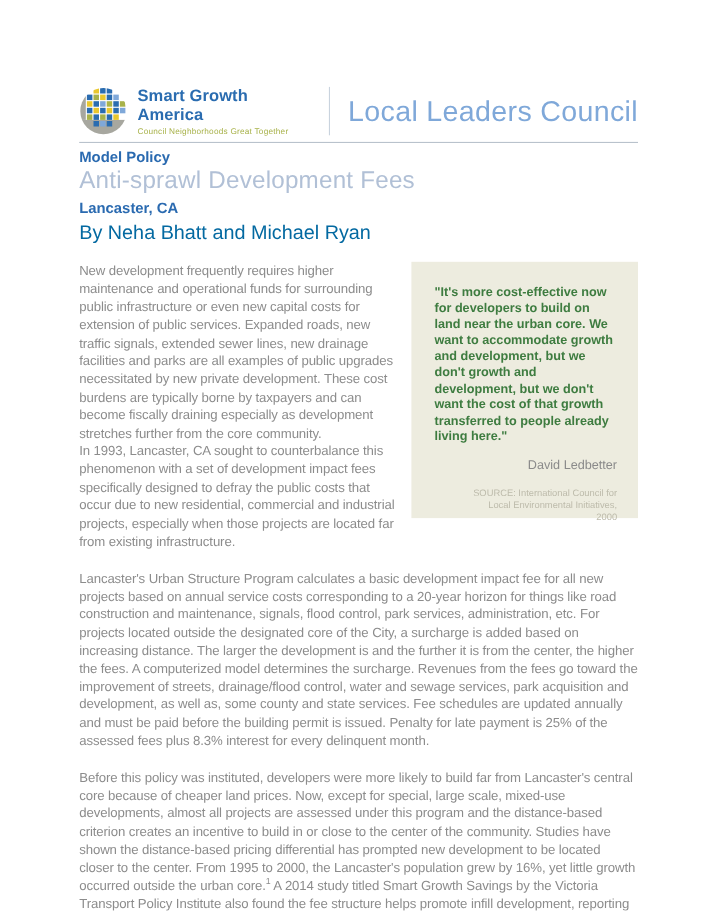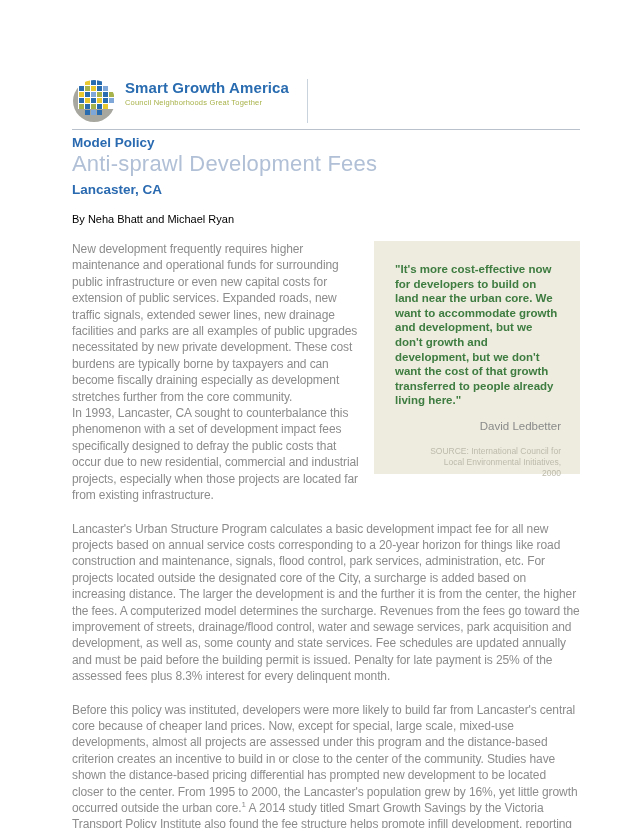--- a/index.html
+++ b/index.html
@@ -21,21 +21,21 @@
   .brand-text { margin-left: 9px; }
   .brand-name { font-size: 15px; font-weight: bold; color: #2a6cb0; letter-spacing: 0.1px; }
   .brand-tagline { font-size: 7.5px; color: #a8b24a; margin-top: 2px; letter-spacing: 0.2px; }
   .v-divider { width: 1px; height: 44px; background: #c9d3de; margin: 0 16px 0 18px; }
   .council { font-size: 26px; color: #7fa8d9; letter-spacing: 0.3px; font-weight: 400; white-space: nowrap; }
   .rule { border-top: 1px solid #b9c2cc; margin-top: 5px; }
   .model-policy { text-align: left; font-size: 13.5px; font-weight: bold; color: #2a6ab0; margin-top: 5px; }
   
   .title { font-size: 22px; font-weight: 400; color: #b1c0d6; letter-spacing: 0.2px; margin-top: 1px; }
   .location { font-size: 13.5px; font-weight: bold; color: #2a6ab0; margin-top: 5px; }
-  .byline { font-size: 11px; color: #000000; margin-top: 16px; }
+  .byline { font-size: 18px; color: #0369a1; margin-top: 4px; }
   
   .intro-row { display: flex; margin-top: 16px; }
   .left-col { width: 289px; flex: 0 0 auto; }
   p.body-p { font-size: 12px; line-height: 16.4px; color: #8c8c8c; letter-spacing: -0.1px; }
   .left-col p.body-p + p.body-p { }
   .pullquote {
     margin-left: auto;
     width: 206px;
     height: 233px;
     background: #edecdf;
@@ -96,20 +96,21 @@
             <rect x="19" y="31" width="5" height="5" fill="#7fa8d9"></rect>
             <rect x="25" y="31" width="5" height="5" fill="#2a6cb0"></rect>
         </g>
       </svg>
       <div class="brand-text">
         <div class="brand-name">Smart Growth America</div>
         <div class="brand-tagline">Council Neighborhoods Great Together</div>
       </div>
     </div>
     <div class="v-divider"></div>
+    <div class="council">Local Leaders Council</div>
   </div>
 
   <div class="rule"></div>
   <div class="model-policy">Model Policy</div>
 
   <h1 class="title">Anti-sprawl Development Fees</h1>
   <div class="location">Lancaster, CA</div>
   <div class="byline">By Neha Bhatt and Michael Ryan</div>
 
   <div class="intro-row">

